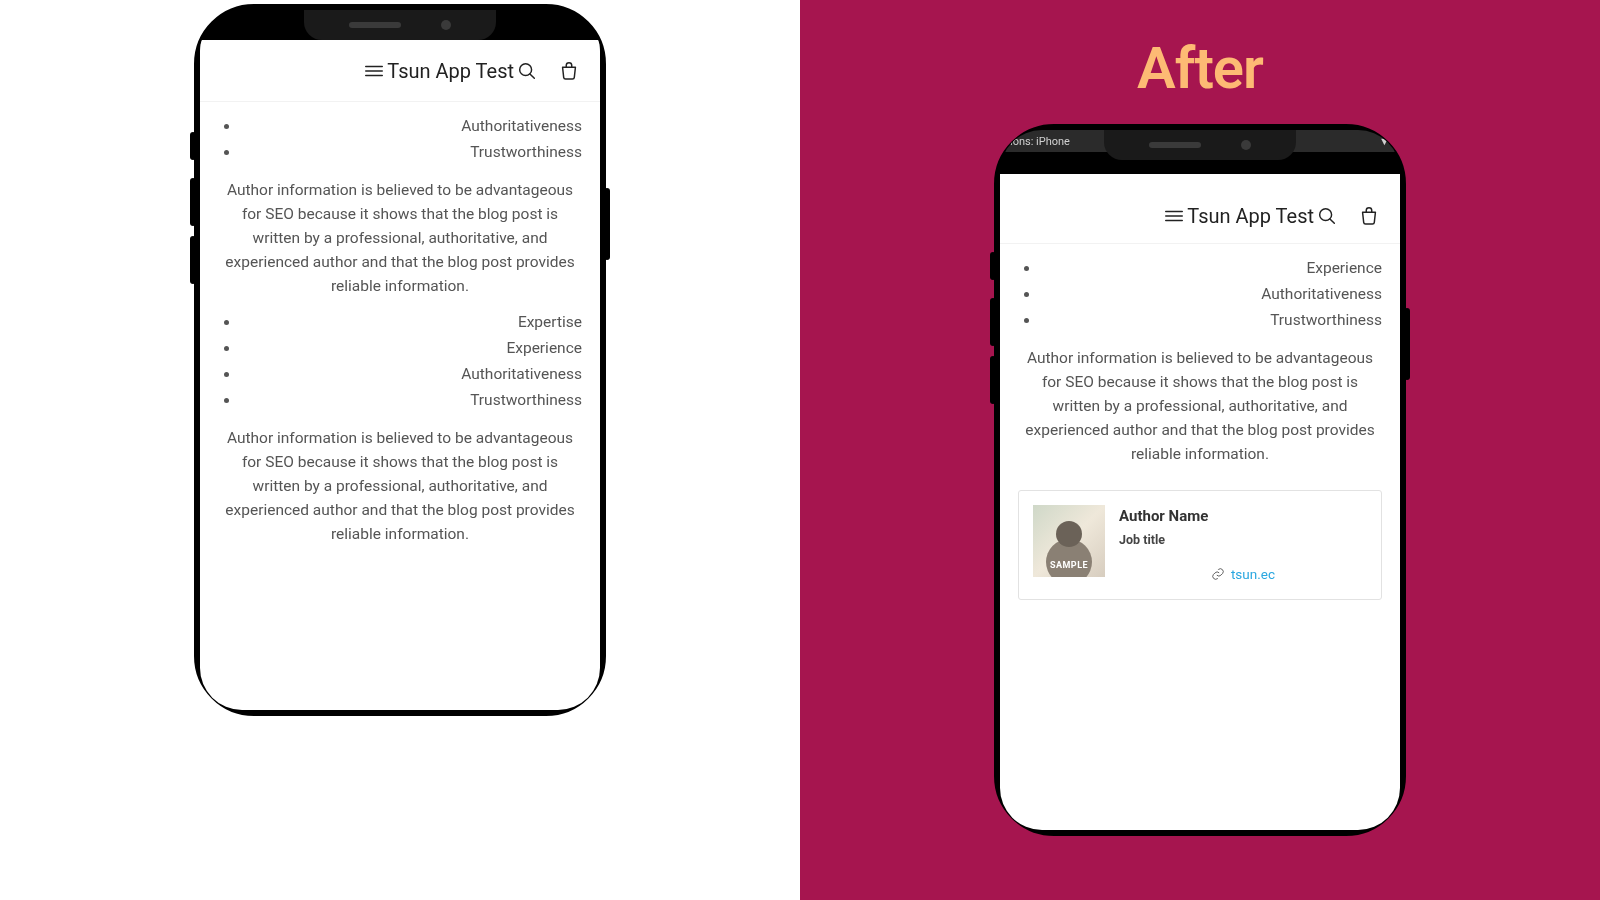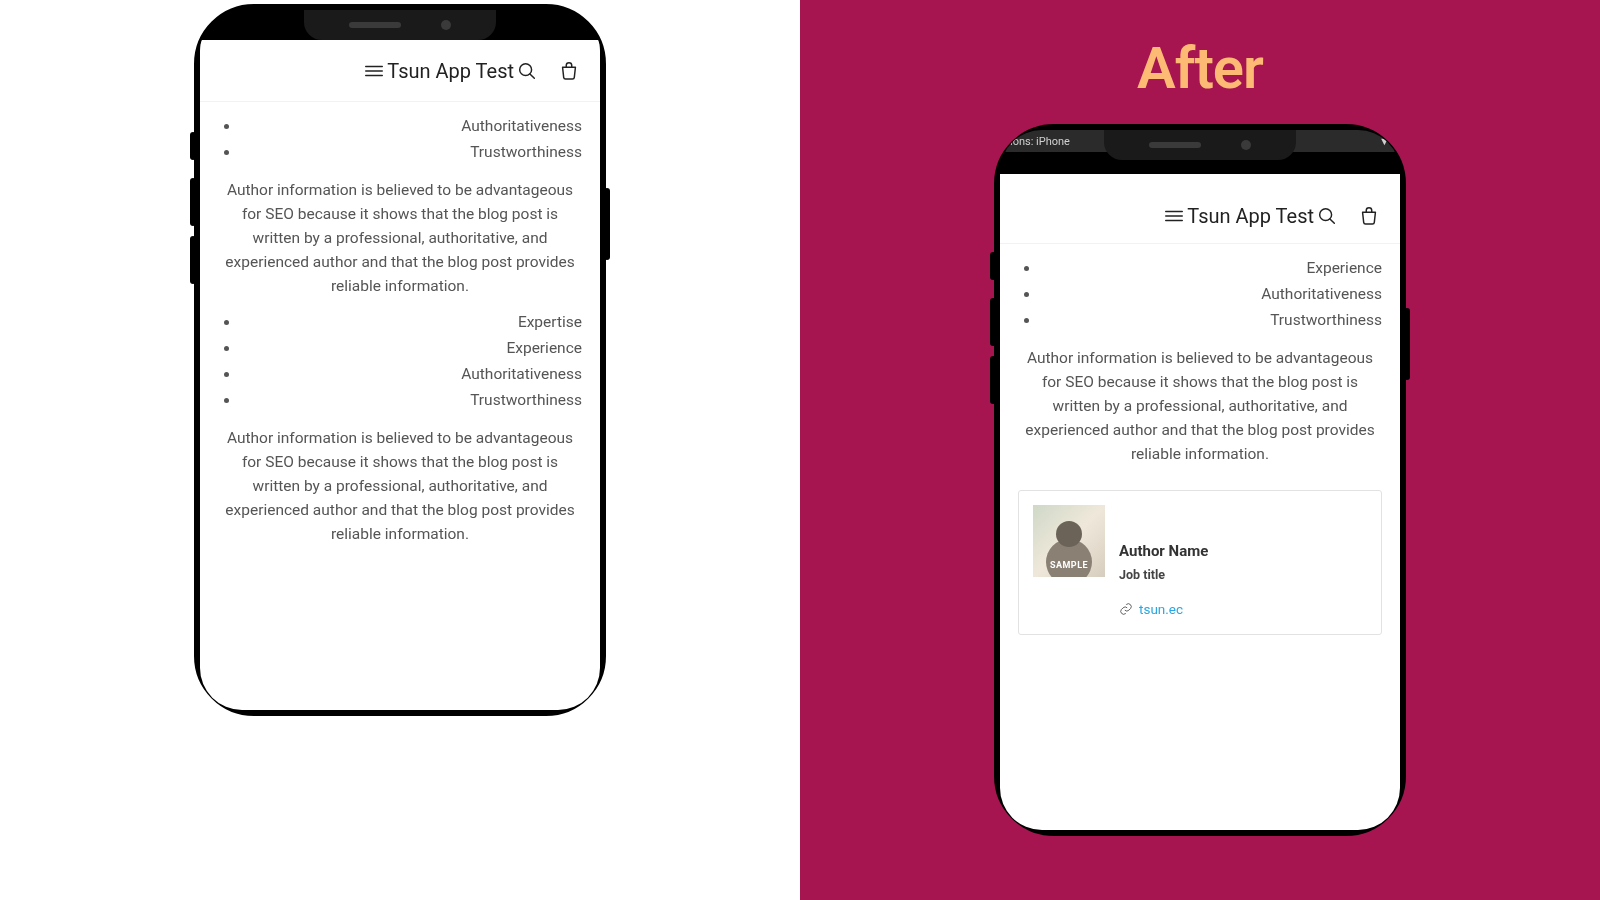--- a/index.html
+++ b/index.html
@@ -128,25 +128,25 @@
     color:#fff; font-size:9px; font-weight:700; letter-spacing:0.5px;
     overflow:hidden;
   }
   .author-photo::before{
     content:"";
     position:absolute; left:50%; top:16px; transform:translateX(-50%);
     width:26px; height:26px; border-radius:50%;
     background:#6b6258;
     box-shadow:0 28px 0 10px #8a8074;
   }
-  .author-meta { flex:1;margin-top:35px; }
+  .author-meta { flex:1; }
   .author-name { font-weight:700; color:#333; font-size:15px; }
   .author-job  { font-weight:700; color:#444; font-size:12.5px; margin-top:2px; }
   .author-bio  { color:#666; margin-top:10px; line-height:1.55; }
-  .author-link { margin-top:14px; display:flex; align-items:center; gap:6px; color:#2aa7e0; }
+  .author-link { margin-top:14px; display:flex; align-items:center; gap:6px; color:#2aa7e0;justify-content:center; }
   .author-link svg { width:14px; height:14px; stroke:#555; stroke-width:1.6; fill:none; }
 
 </style>
 </head>
 <body>
 
 <div class="split">
 
   <div class="panel left">
 

